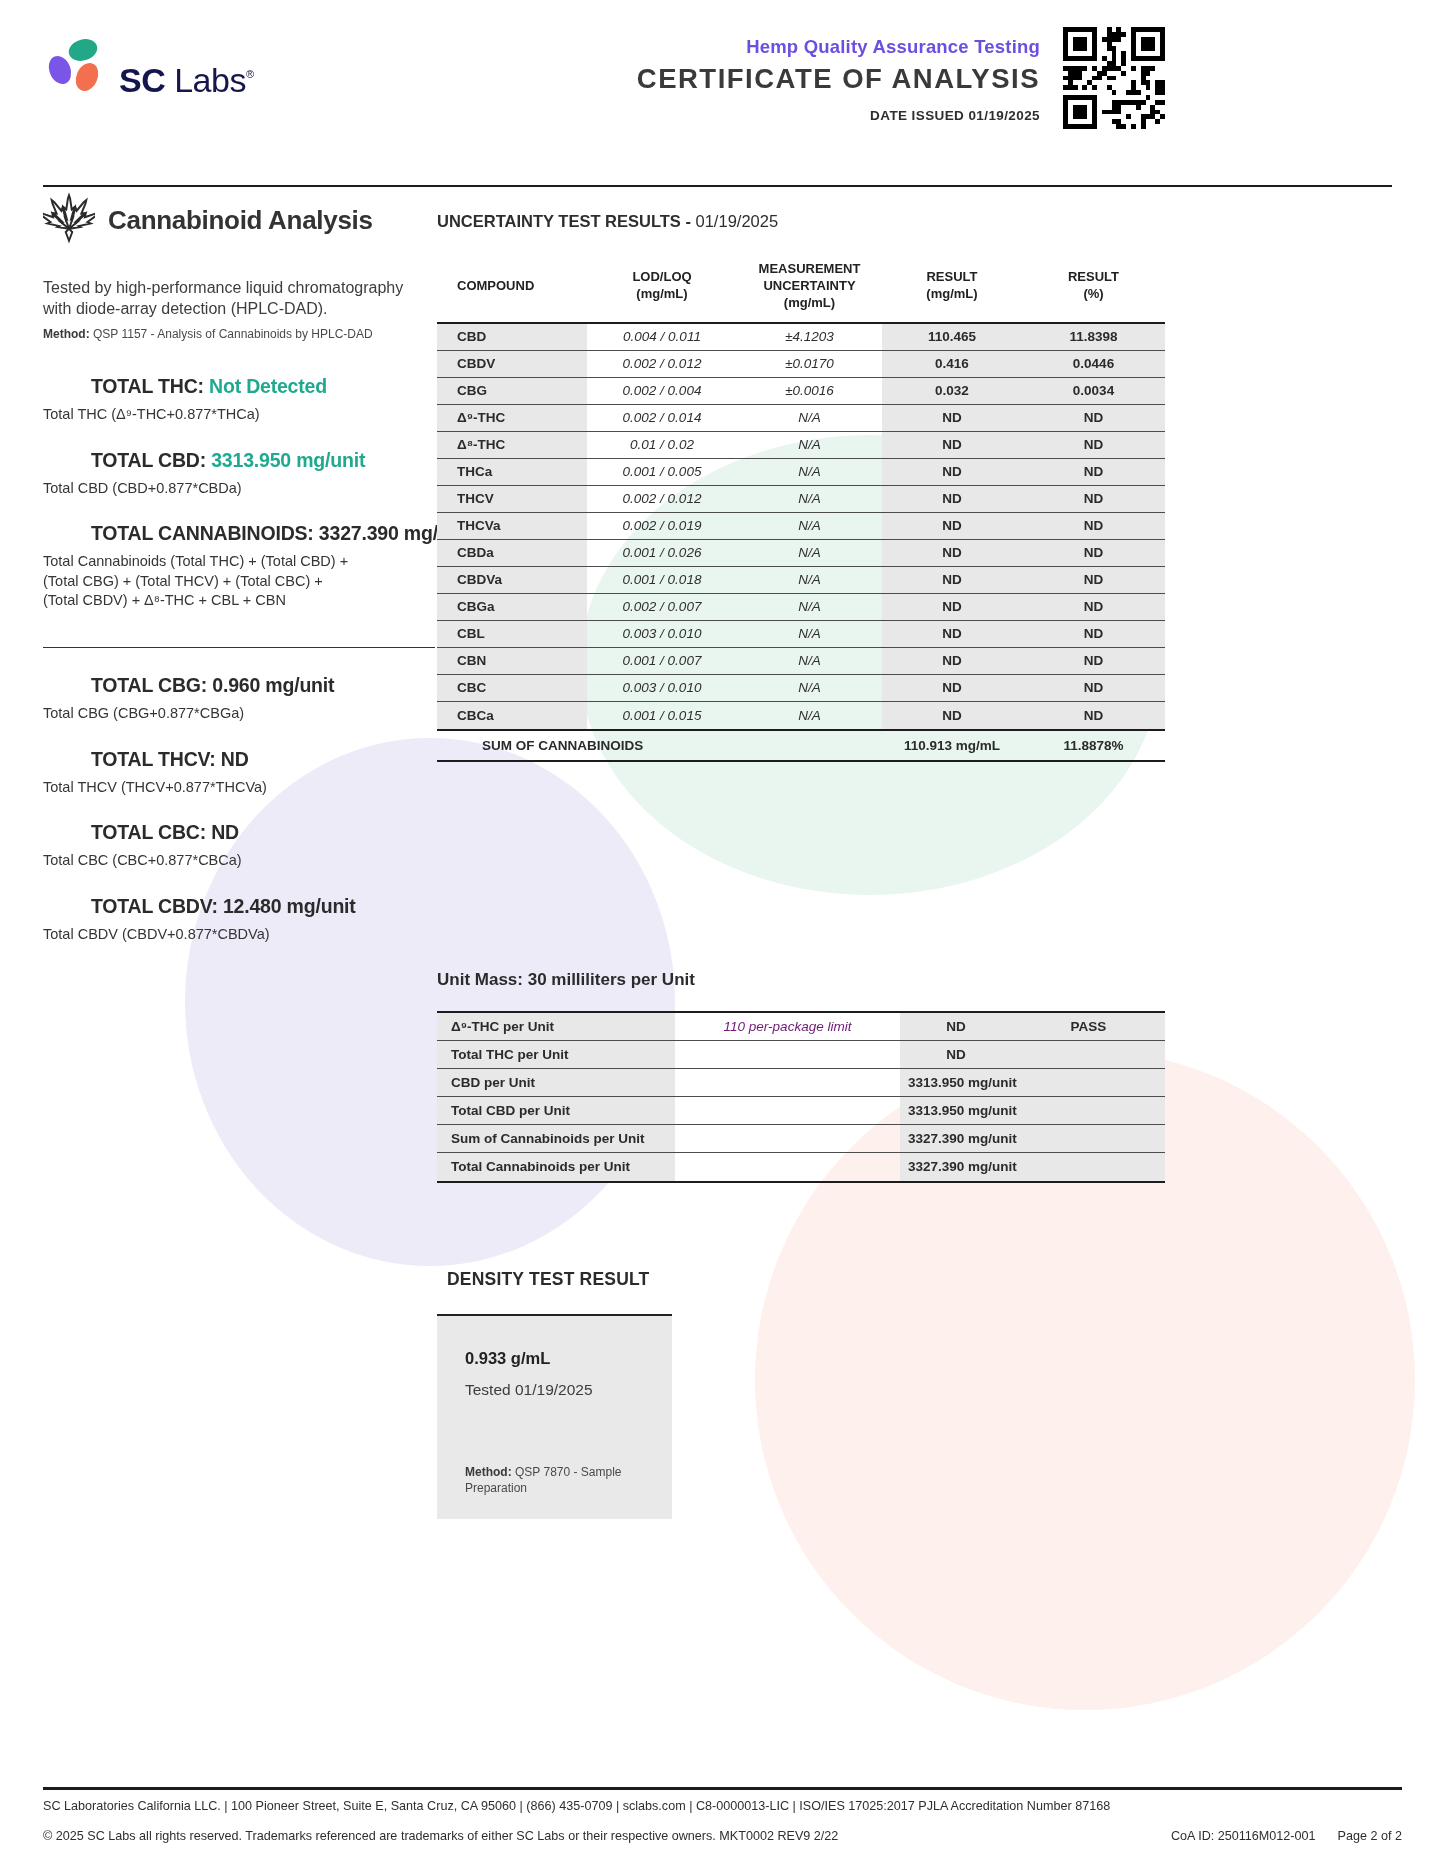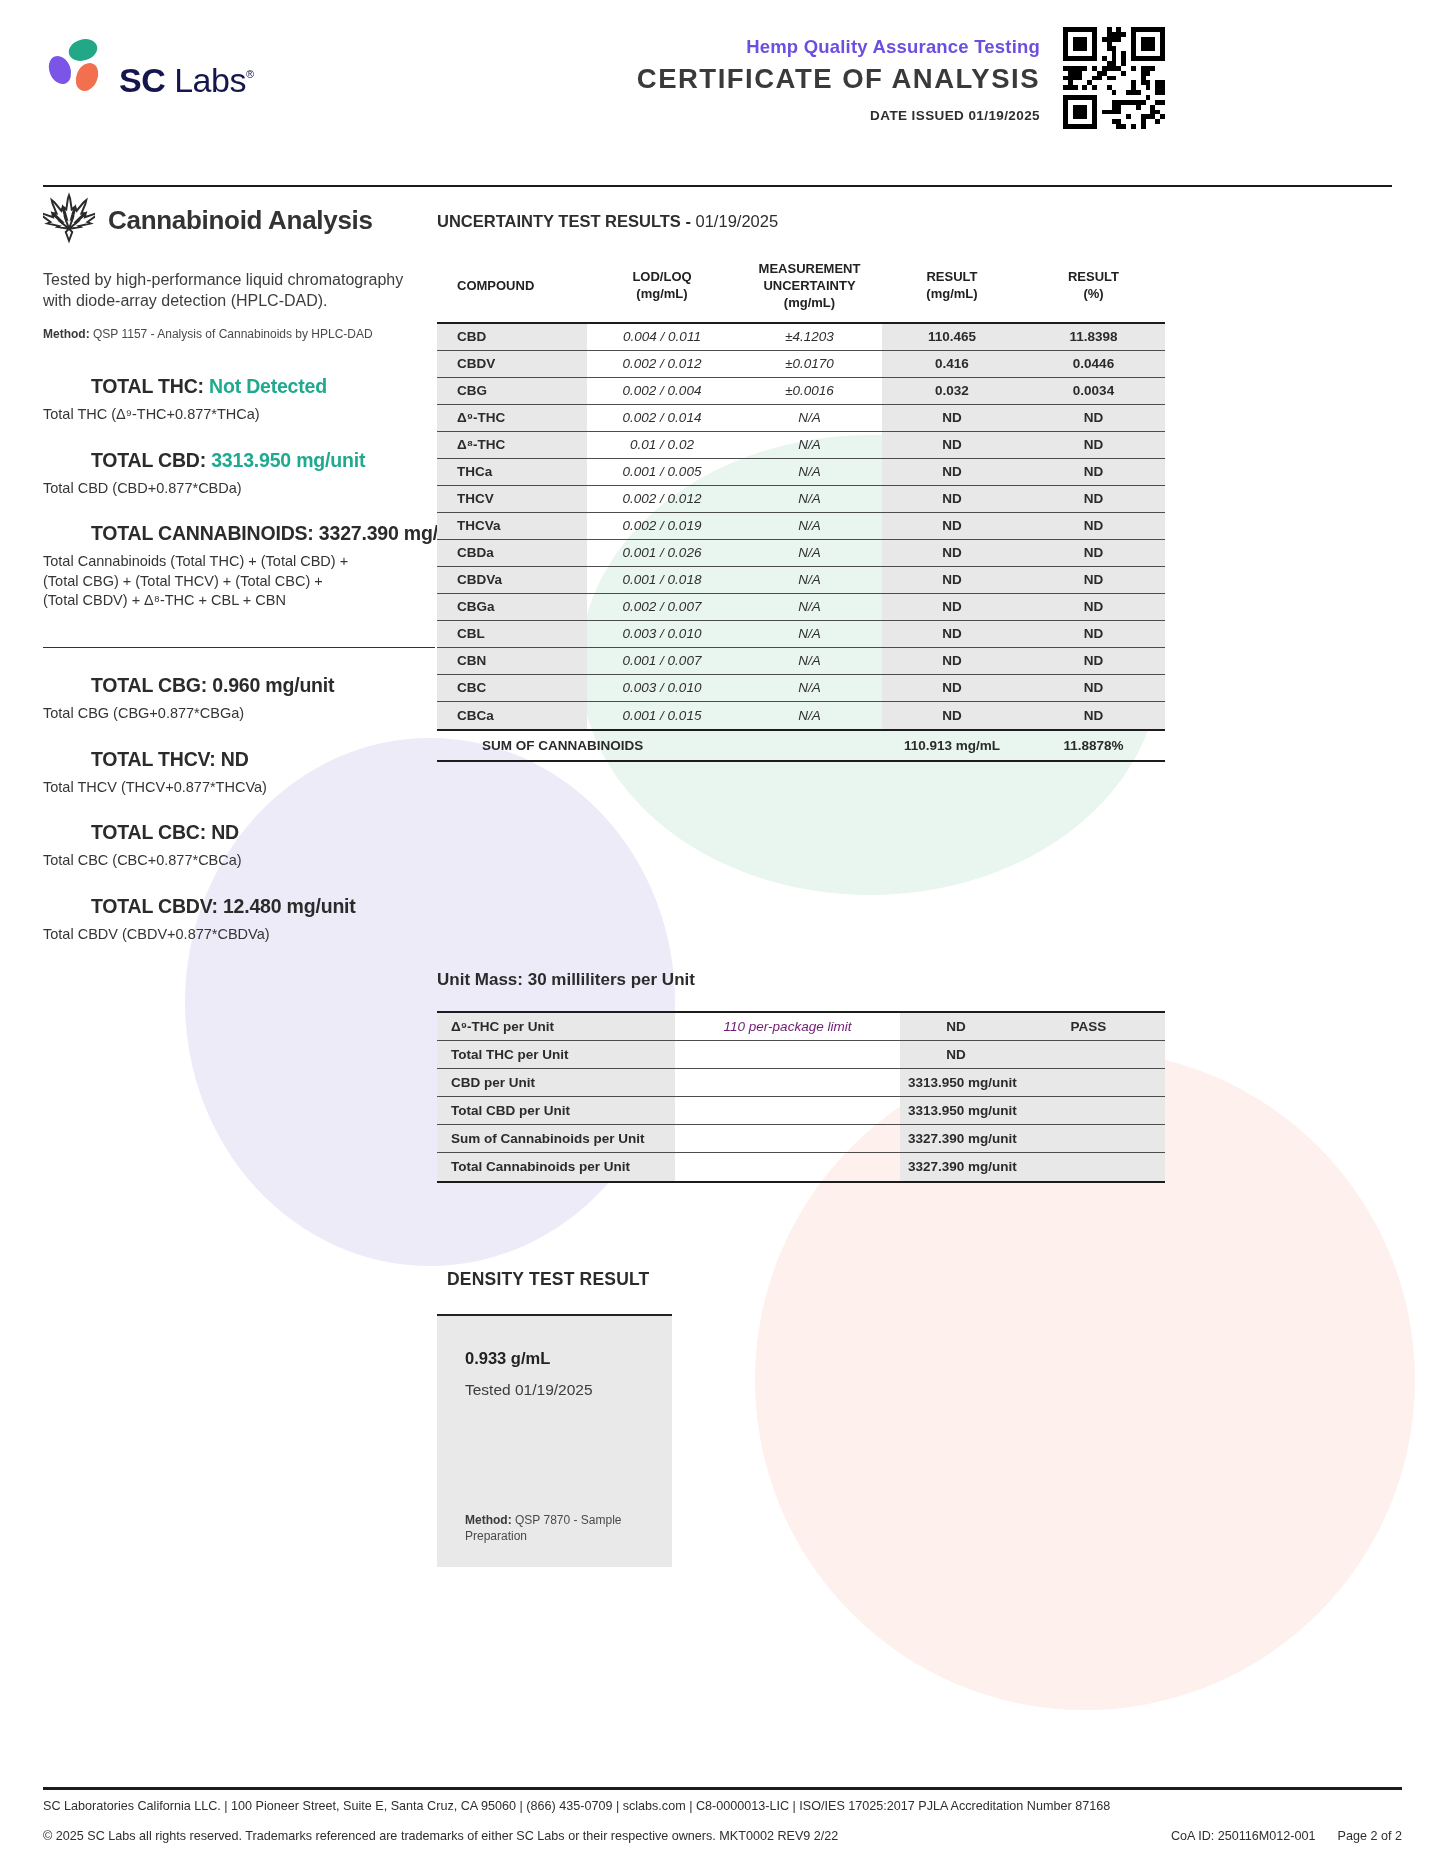--- a/index.html
+++ b/index.html
@@ -31,22 +31,22 @@
   .hdr-program{font-size:18.5px;font-weight:700;color:var(--purple);letter-spacing:0.2px;}
   .hdr-title{font-size:27.5px;font-weight:700;color:#3a3a3a;letter-spacing:1.5px;margin-top:5px;}
   .hdr-date{font-size:13.5px;font-weight:700;color:#2e2e2e;letter-spacing:0.4px;margin-top:13px;}
   .qr{position:absolute;left:1063px;top:27px;width:102px;height:102px;}
   .top-rule{position:absolute;left:43px;top:185px;width:1349px;border-top:2.5px solid var(--line-dark);}
 
   
   .leftcol{position:absolute;left:43px;top:192px;width:392px;}
   .sec-head{display:flex;align-items:center;gap:13px;}
   .sec-head h1{font-size:26px;font-weight:700;color:#333;letter-spacing:-0.3px;}
-  .intro{margin-top:21px;font-size:16px;line-height:1.32;color:#3d3d3d;max-width:370px;}
-  .method-line{margin-top:16px;font-size:12px;color:#4a4a4a;}
+  .intro{margin-top:29px;font-size:16px;line-height:1.32;color:#3d3d3d;max-width:370px;}
+  .method-line{margin-top:8px;font-size:12px;color:#4a4a4a;}
   .method-line b{color:#3a3a3a;}
   .totals{margin-top:34px;}
   .total-group{margin-bottom:24px;}
   .t-head{font-size:19.5px;font-weight:700;color:#2b2b2b;letter-spacing:-0.2px;white-space:nowrap;margin-left:48px;}
   .t-value.accent{color:var(--teal);}
   .t-sub{margin-top:7px;font-size:14.5px;color:#353535;line-height:1.35;white-space:pre-line;}
   .totals-divider{border-top:1.5px solid #333;margin:36px 0 26px 0;width:100%;}
 
   
   .rightcol{position:absolute;left:437px;top:212px;width:728px;}
@@ -80,21 +80,21 @@
   .ut-row{display:flex;height:28px;border-bottom:1.5px solid var(--line-mid);font-size:13.5px;position:relative;}
   .ut-row:last-child{border-bottom:none;}
   .ut-label{width:238px;background:var(--row-gray);font-weight:700;display:flex;align-items:center;padding-left:14px;}
   .ut-limit{width:225px;font-style:italic;display:flex;align-items:center;justify-content:center;color:#701a75;}
   .ut-valzone{flex:1;background:var(--row-gray);position:relative;font-weight:700;}
   .ut-result{position:absolute;left:0;top:0;bottom:0;width:112px;display:flex;align-items:center;justify-content:center;}
   .ut-status{position:absolute;left:112px;right:0;top:0;bottom:0;display:flex;align-items:center;justify-content:center;}
   .ut-value{position:absolute;left:8px;top:0;bottom:0;display:flex;align-items:center;}
 
   .density-heading{margin-top:86px;margin-left:10px;font-size:17.5px;font-weight:700;color:#2b2b2b;letter-spacing:0.2px;}
-  .density-box{margin-top:24px;width:235px;height:253px;background:#e9e9e9;border-top:2.5px solid #222;padding:33px 18px 16px 28px;position:relative;}
+  .density-box{margin-top:24px;width:235px;height:205px;background:#e9e9e9;border-top:2.5px solid #222;padding:33px 18px 16px 28px;position:relative;}
   .d-value{font-size:16.5px;font-weight:700;color:#222;}
   .d-tested{margin-top:13px;font-size:15.5px;color:#3c3c3c;}
   .d-method{position:absolute;left:28px;bottom:22px;font-size:12px;color:#4a4a4a;line-height:1.35;width:180px;}
   .d-method b{color:#3a3a3a;}
 
   
   .footer-rule{position:absolute;left:43px;top:1787px;width:1359px;border-top:3px solid var(--line-dark);}
   .footer-1{position:absolute;left:43px;top:1799px;width:1365px;font-size:12.6px;color:#2e2e2e;}
   .footer-2{position:absolute;left:43px;top:1829px;width:1359px;font-size:12.6px;color:#2e2e2e;display:flex;}
   .footer-2 .f2-left{flex:1;}

